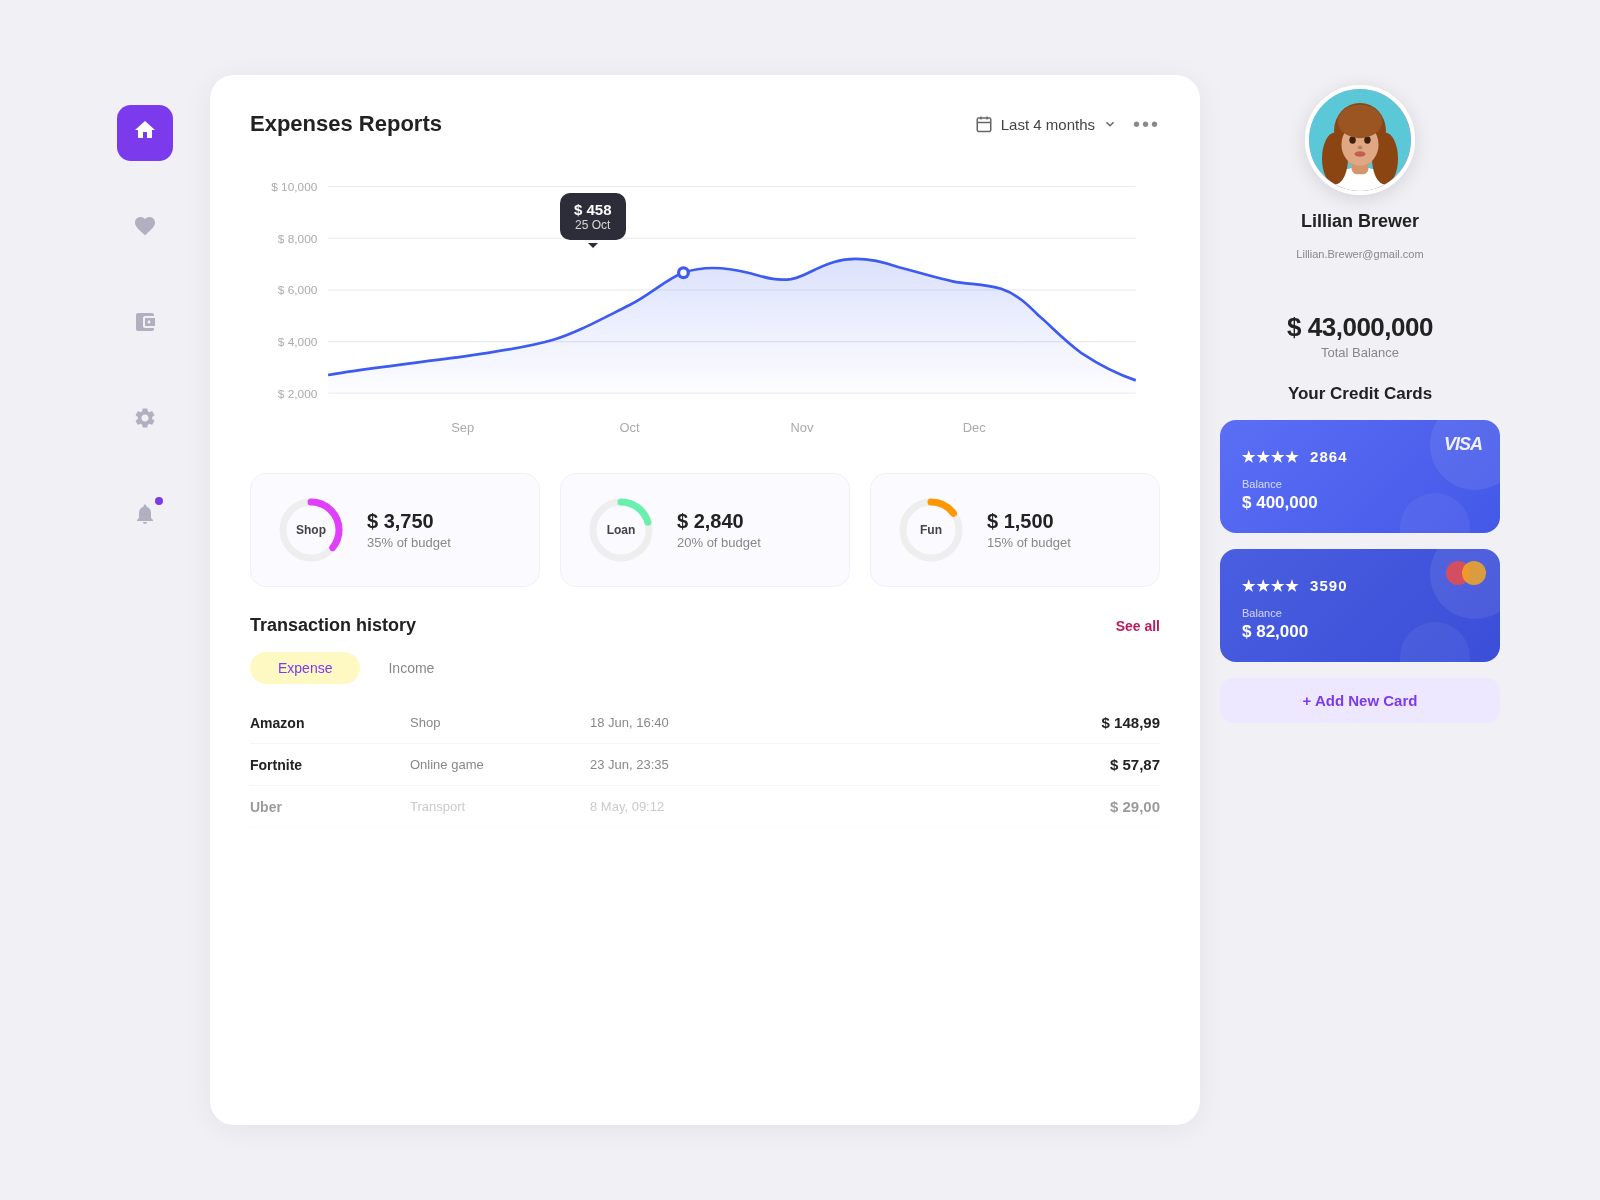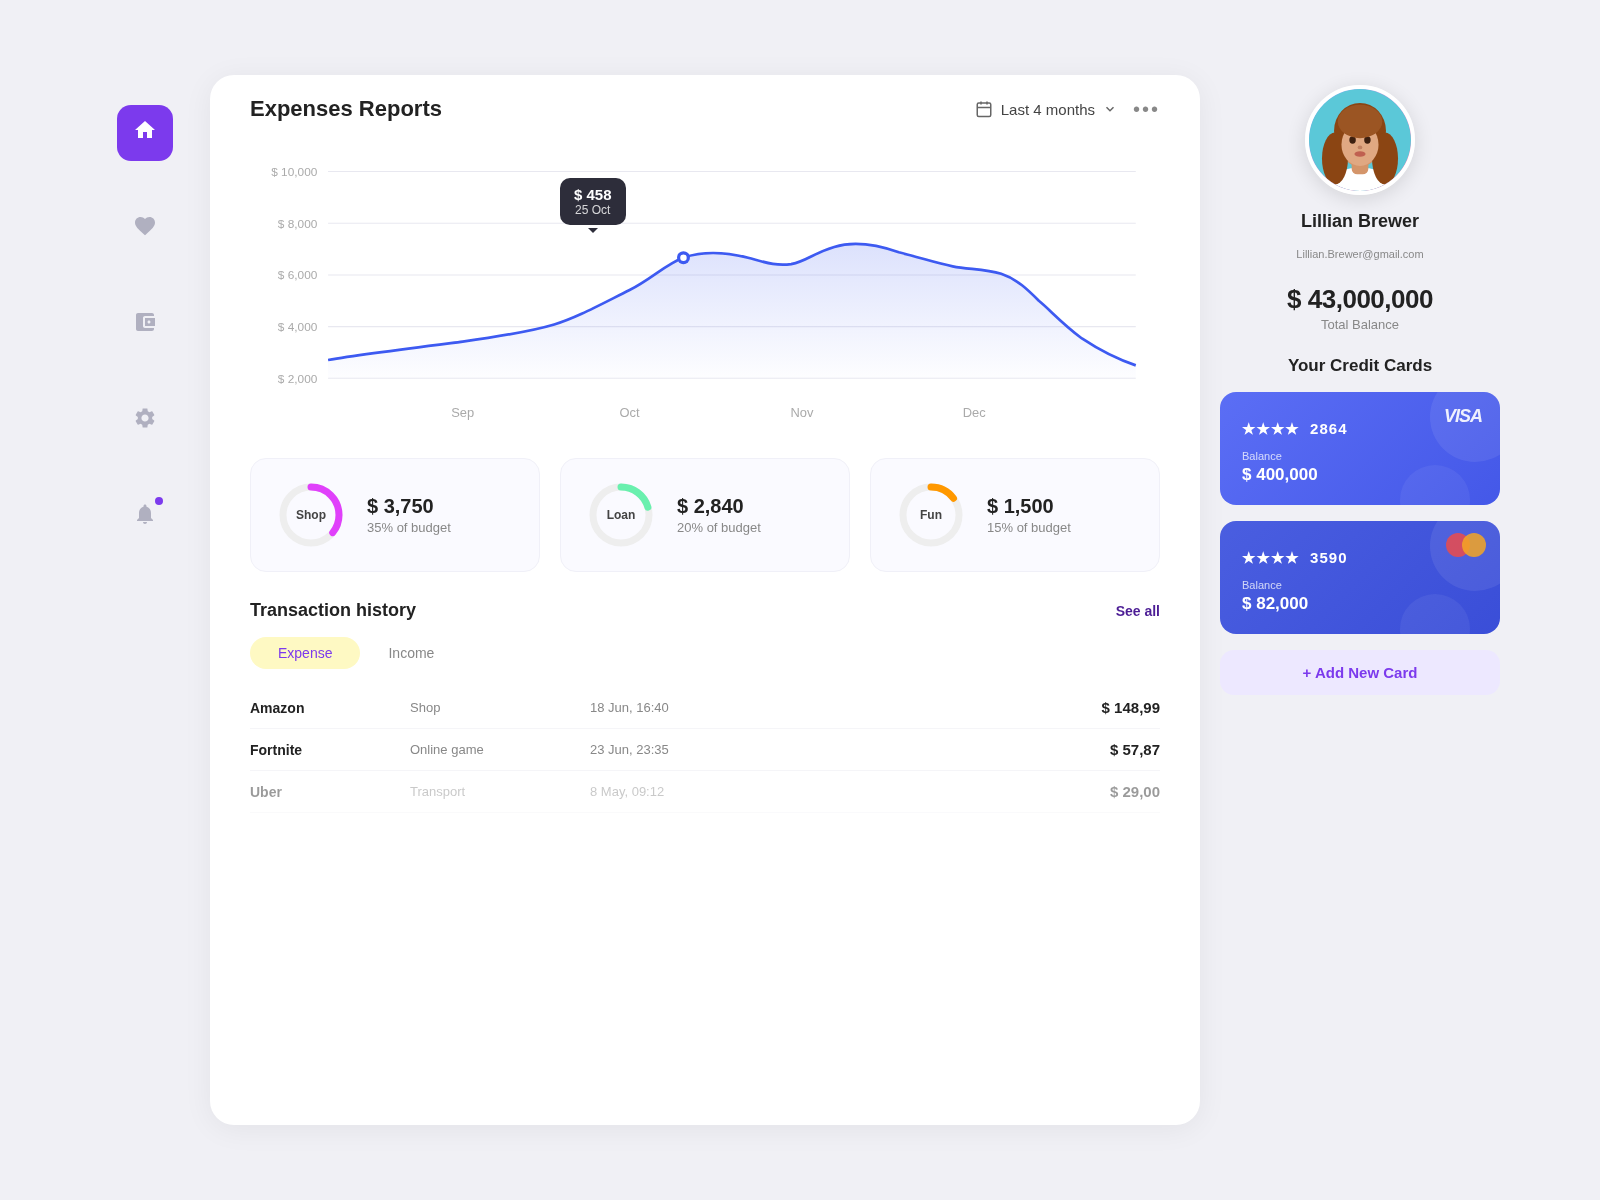--- a/index.html
+++ b/index.html
@@ -45,21 +45,21 @@
       color: #b0b0c0;
     }
     .sidebar-item.active .sidebar-icon {
       color: white;
     }
     
     .main-content {
       flex: 1;
       background: white;
       border-radius: 24px;
-      padding: 21px 40px;
+      padding: 36px 40px;
       display: flex;
       flex-direction: column;
       gap: 28px;
       box-shadow: 0 4px 30px rgba(0,0,0,0.06);
     }
     
     .main-header {
       display: flex;
       align-items: center;
       justify-content: space-between;
@@ -170,21 +170,21 @@
       align-items: center;
       justify-content: space-between;
       margin-bottom: 16px;
     }
     .transaction-title {
       font-size: 18px;
       font-weight: 700;
       color: #222;
     }
     .see-all {
-      color: #4c1d95;
+      color: #be185d;
       font-size: 14px;
       font-weight: 600;
       cursor: pointer;
     }
     .tabs {
       display: flex;
       gap: 0;
       margin-bottom: 18px;
     }
     .tab {
@@ -249,20 +249,21 @@
       color: #222;
       text-align: center;
     }
     .profile-email {
       font-size: 11px;
       color: #888;
       text-align: center;
     }
     .balance-section {
       text-align: center;
+      margin-top: 28px;
     }
     .balance-amount {
       font-size: 26px;
       font-weight: 800;
       color: #222;
       letter-spacing: -0.5px;
     }
     .balance-label {
       font-size: 13px;
       color: #888;

